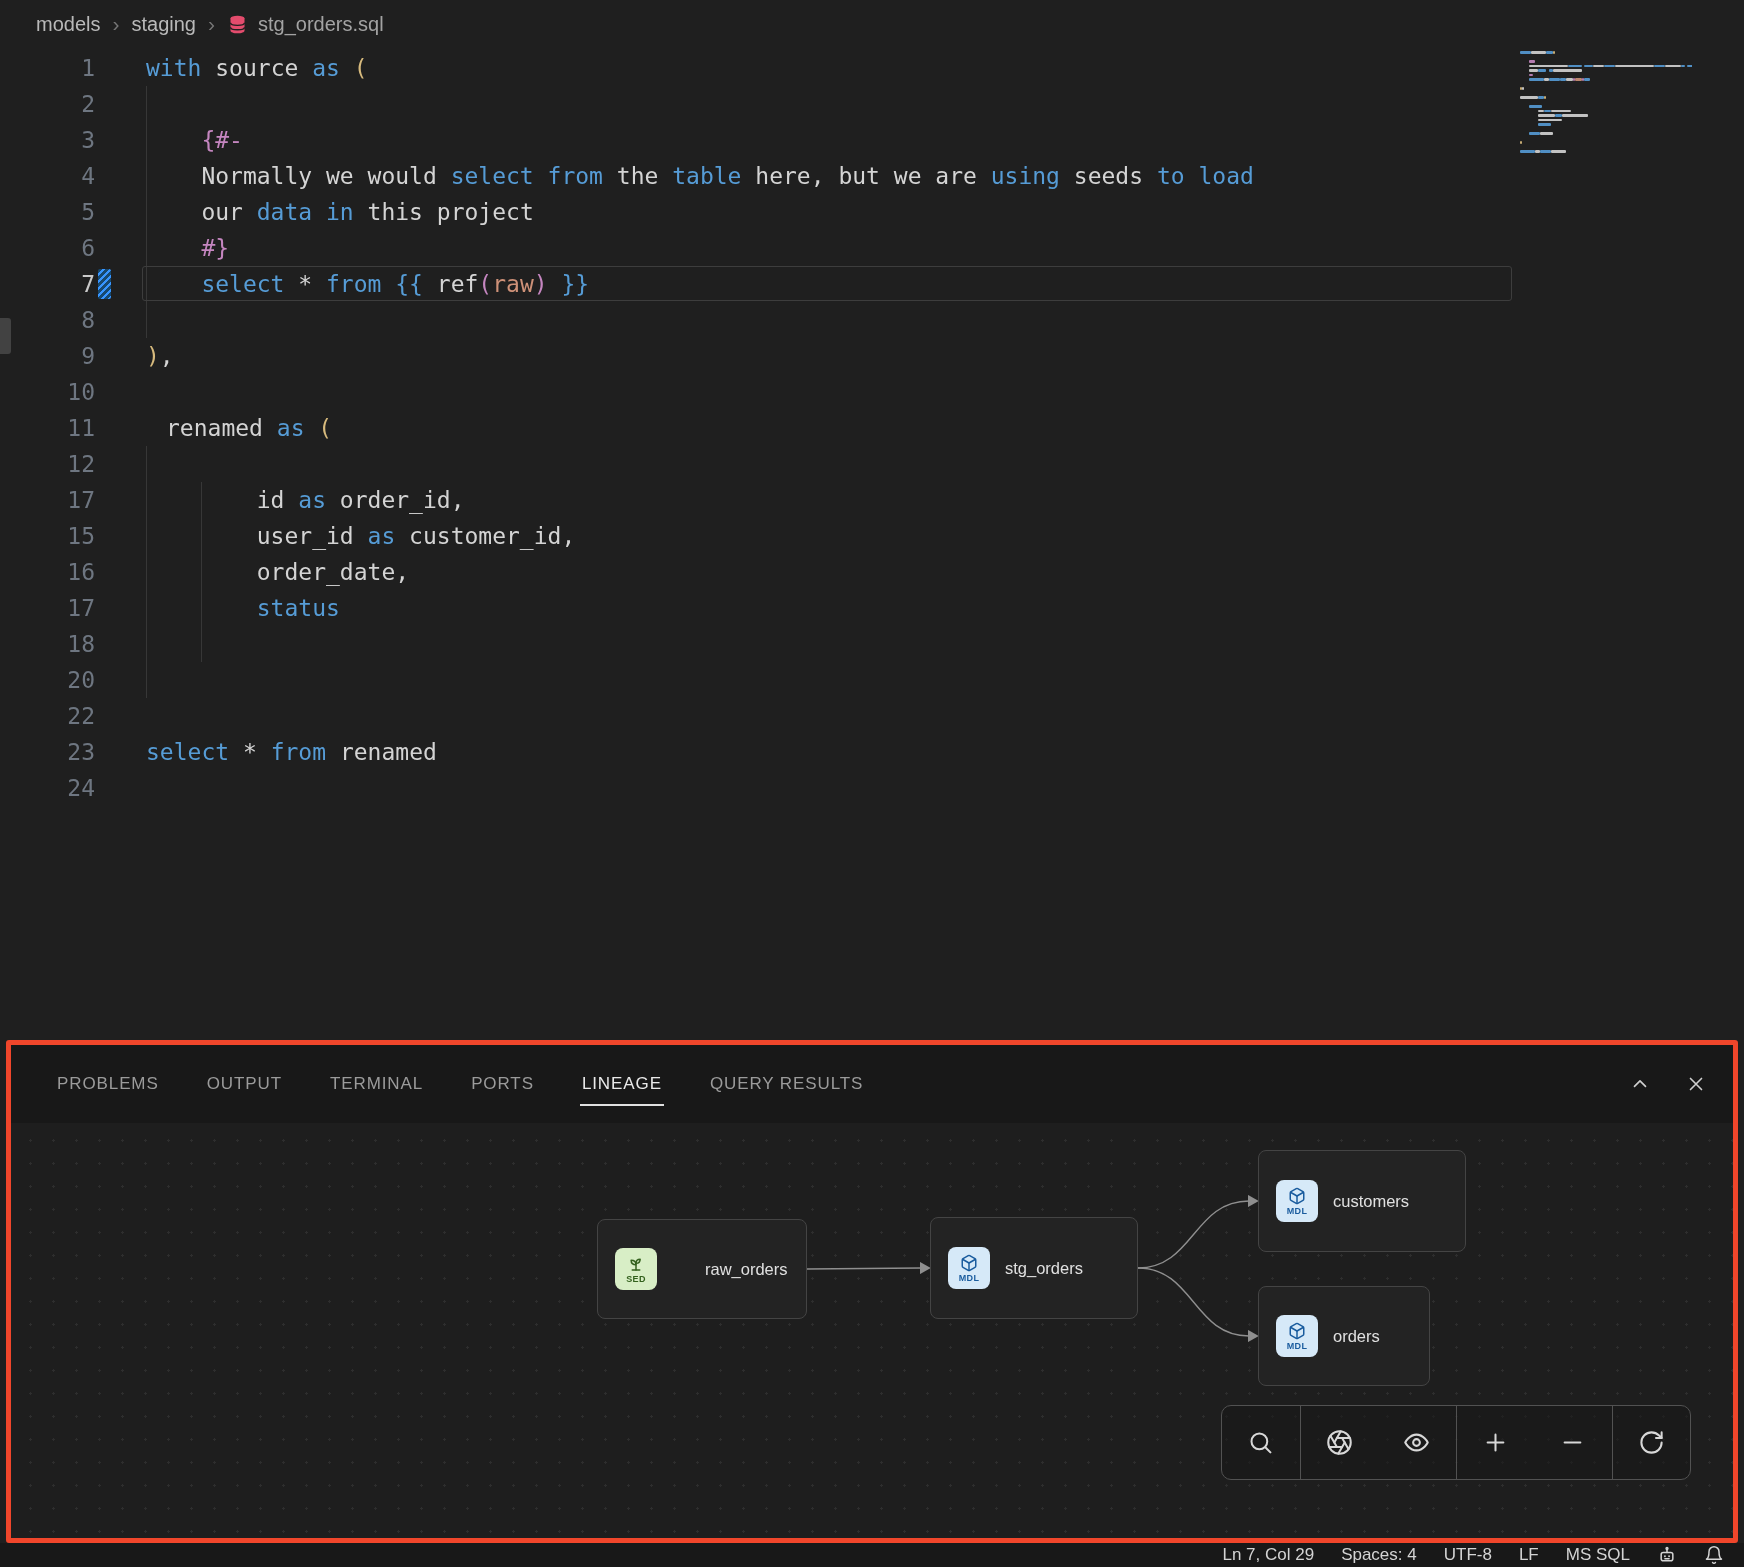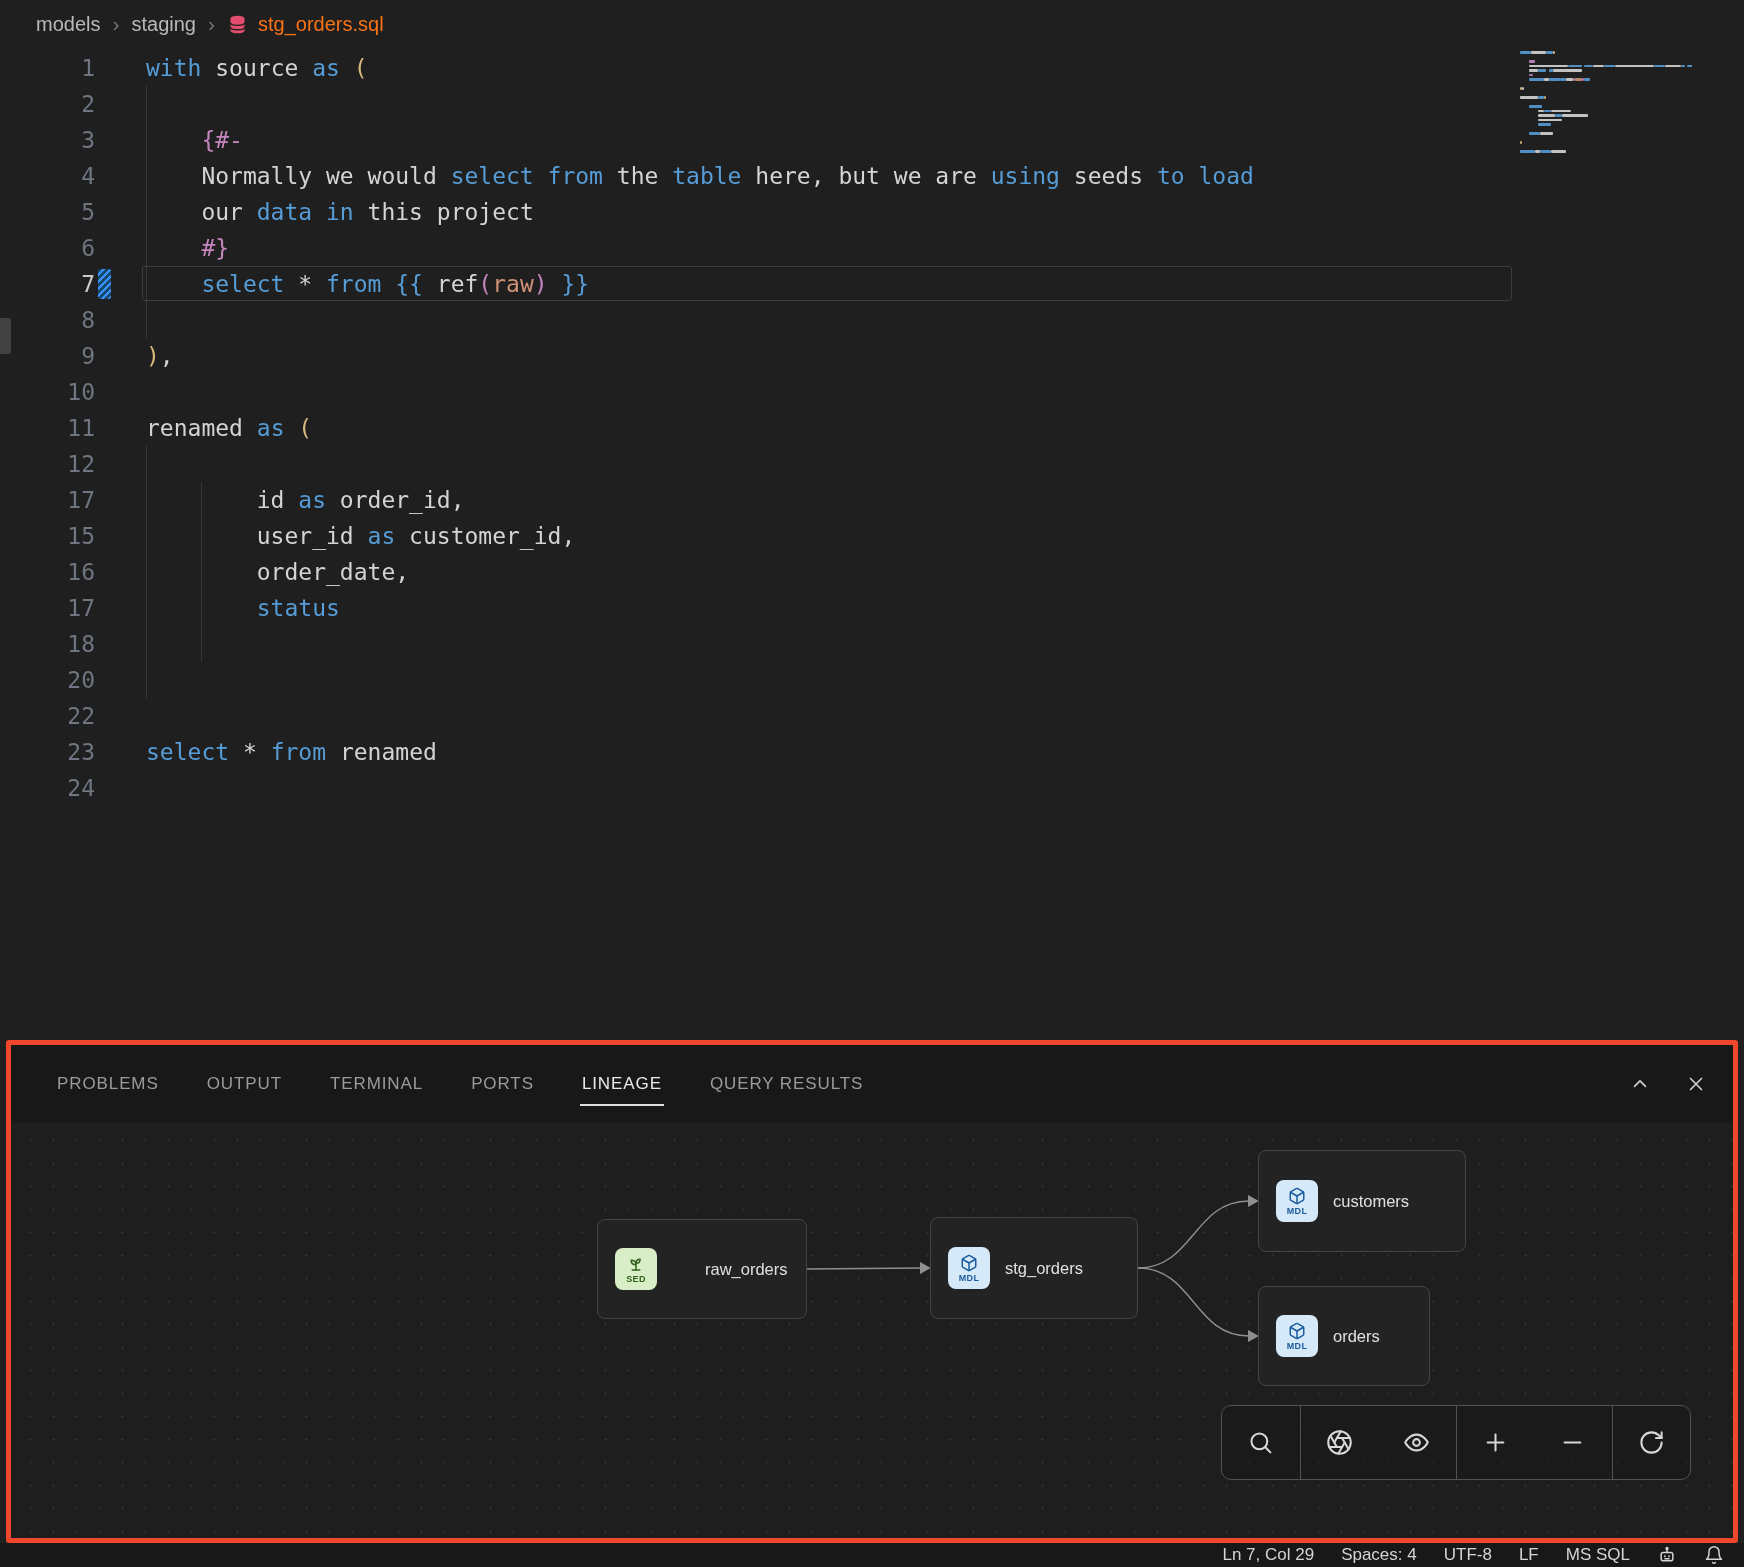--- a/index.html
+++ b/index.html
@@ -4,21 +4,21 @@
 <style>
   *{box-sizing:border-box;margin:0;padding:0}
   html,body{background:#1f1f1f;width:1744px;height:1567px;overflow:hidden}
   body{font-family:"Liberation Sans",sans-serif;position:relative}
   .app{position:absolute;inset:0;width:1744px;height:1567px;background:#1f1f1f}
 
   
   .breadcrumb{position:absolute;top:0;left:0;right:0;height:48px;display:flex;align-items:center;
     padding-left:36px;gap:10px;font-size:20px;color:#b9b9b9;background:#1f1f1f}
   .breadcrumb .crumb{cursor:pointer}
-  .breadcrumb .crumb.file{color:#f97316}
+  .breadcrumb .crumb.file{color:#a3a3a3}
   .breadcrumb .chev{color:#767676;font-size:21px;margin:0 2px}
   .file-icon{width:21px;height:21px;display:inline-flex;color:var(--c-file)}
   .file-icon svg{width:100%;height:100%}
 
   
   .editor{position:absolute;top:48px;left:0;right:0;height:992px;background:#1f1f1f}
   .code-lines{position:absolute;top:2px;left:0;right:0}
   .code-row{display:flex;height:36px;position:relative;font-family:"DejaVu Sans Mono",monospace;
     font-size:23px;line-height:36px;white-space:pre}
   .gutter{flex:none;width:146px;text-align:right;padding-right:51px;color:#6e7681}
@@ -108,21 +108,21 @@
         <div class="code-row"><span class="gutter">1</span><span class="code" style="padding-left: 0ch;"><span class="tok kw">with </span><span class="tok fg">source </span><span class="tok kw">as </span><span class="tok par">(</span></span></div>
         <div class="code-row"><span class="gutter">2</span><span class="code" style="padding-left: 0ch;"><i class="guide" style="left: 0ch;"></i></span></div>
         <div class="code-row"><span class="gutter">3</span><span class="code" style="padding-left: 4ch;"><i class="guide" style="left: 0ch;"></i><span class="tok pink">{#-</span></span></div>
         <div class="code-row"><span class="gutter">4</span><span class="code" style="padding-left: 4ch;"><i class="guide" style="left: 0ch;"></i><span class="tok fg">Normally we would </span><span class="tok kw">select</span><span class="tok fg"> </span><span class="tok kw">from</span><span class="tok fg"> the </span><span class="tok kw">table</span><span class="tok fg"> here, but we are </span><span class="tok kw">using</span><span class="tok fg"> seeds </span><span class="tok kw">to</span><span class="tok fg"> </span><span class="tok kw">load</span></span></div>
         <div class="code-row"><span class="gutter">5</span><span class="code" style="padding-left: 4ch;"><i class="guide" style="left: 0ch;"></i><span class="tok fg">our </span><span class="tok kw">data</span><span class="tok fg"> </span><span class="tok kw">in</span><span class="tok fg"> this project</span></span></div>
         <div class="code-row"><span class="gutter">6</span><span class="code" style="padding-left: 4ch;"><i class="guide" style="left: 0ch;"></i><span class="tok pink">#}</span></span></div>
         <div class="code-row current"><span class="gutter">7</span><i class="gutter-marker"></i><span class="code" style="padding-left: 4ch;"><i class="guide" style="left: 0ch;"></i><span class="tok kw">select </span><span class="tok fg">* </span><span class="tok kw">from </span><span class="tok kw">{{ </span><span class="tok fg">ref</span><span class="tok pink">(</span><span class="tok str">raw</span><span class="tok pink">)</span><span class="tok kw"> }}</span><i class="line-box"></i></span></div>
         <div class="code-row"><span class="gutter">8</span><span class="code" style="padding-left: 0ch;"><i class="guide" style="left: 0ch;"></i></span></div>
         <div class="code-row"><span class="gutter">9</span><span class="code" style="padding-left: 0ch;"><span class="tok par">)</span><span class="tok fg">,</span></span></div>
         <div class="code-row"><span class="gutter">10</span><span class="code" style="padding-left: 0ch;"></span></div>
-        <div class="code-row"><span class="gutter">11</span><span class="code" style="padding-left: 0ch;"><span class="tok fg">renamed </span><span class="tok kw">as </span><span class="tok par">(</span></span></div>
+        <div class="code-row"><span class="gutter">11</span><span class="code" style="padding-left: 0ch; margin-left: 20px;"><span class="tok fg">renamed </span><span class="tok kw">as </span><span class="tok par">(</span></span></div>
         <div class="code-row"><span class="gutter">12</span><span class="code" style="padding-left: 0ch;"><i class="guide" style="left: 0ch;"></i></span></div>
         <div class="code-row"><span class="gutter">17</span><span class="code" style="padding-left: 8ch;"><i class="guide" style="left: 0ch;"></i><i class="guide" style="left: 4ch;"></i><span class="tok fg">id </span><span class="tok kw">as </span><span class="tok fg">order_id,</span></span></div>
         <div class="code-row"><span class="gutter">15</span><span class="code" style="padding-left: 8ch;"><i class="guide" style="left: 0ch;"></i><i class="guide" style="left: 4ch;"></i><span class="tok fg">user_id </span><span class="tok kw">as </span><span class="tok fg">customer_id,</span></span></div>
         <div class="code-row"><span class="gutter">16</span><span class="code" style="padding-left: 8ch;"><i class="guide" style="left: 0ch;"></i><i class="guide" style="left: 4ch;"></i><span class="tok fg">order_date,</span></span></div>
         <div class="code-row"><span class="gutter">17</span><span class="code" style="padding-left: 8ch;"><i class="guide" style="left: 0ch;"></i><i class="guide" style="left: 4ch;"></i><span class="tok kw">status</span></span></div>
         <div class="code-row"><span class="gutter">18</span><span class="code" style="padding-left: 0ch;"><i class="guide" style="left: 0ch;"></i><i class="guide" style="left: 4ch;"></i></span></div>
         <div class="code-row"><span class="gutter">20</span><span class="code" style="padding-left: 0ch;"><i class="guide" style="left: 0ch;"></i></span></div>
         <div class="code-row"><span class="gutter">22</span><span class="code" style="padding-left: 0ch;"></span></div>
         <div class="code-row"><span class="gutter">23</span><span class="code" style="padding-left: 0ch;"><span class="tok kw">select </span><span class="tok fg">* </span><span class="tok kw">from </span><span class="tok fg">renamed</span></span></div>
         <div class="code-row"><span class="gutter">24</span><span class="code" style="padding-left: 0ch;"></span></div>

